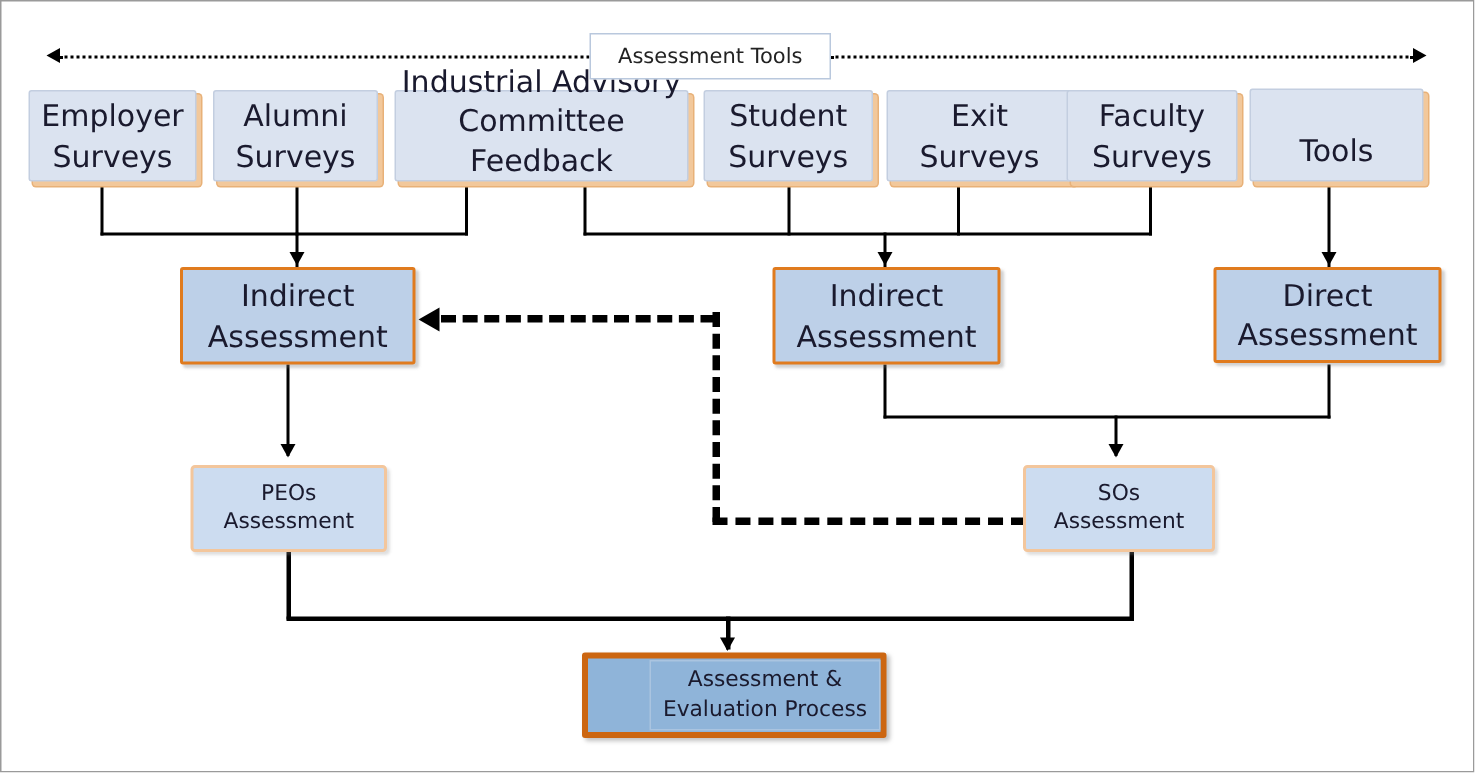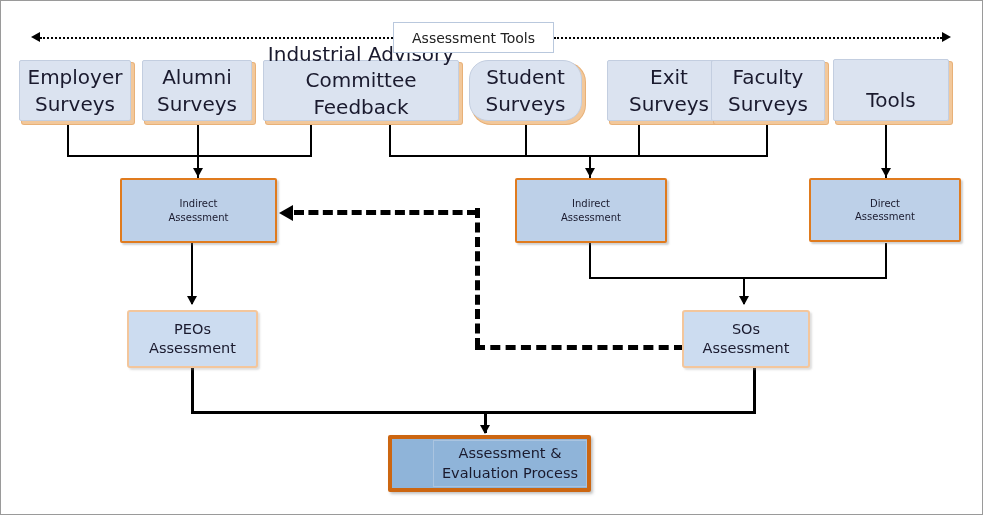--- a/index.html
+++ b/index.html
@@ -36,21 +36,21 @@
     font-size:20px;
     box-shadow:3px 3px 0 0 #f2c89b, 3px 3px 0 1px #e8b178;
   }
   .tool.bottom-text{align-items:flex-end;padding-bottom:7px;}
 
   
   .assess{
     background:#bdd0e8;
     border:2px solid #e07b1e;
     border-radius:2px;
-    font-size:10px;
+    font-size:20px;
     box-shadow:2px 2px 2px rgba(120,120,120,.35);
   }
 
   
   .soft{
     background:#ccdcf0;
     border:2px solid #f3c69c;
     border-radius:3px;
     font-size:14.5px;
     box-shadow:2px 2px 2px rgba(150,150,150,.30);
@@ -147,25 +147,25 @@
   </div>
 
   <div class="node tool" style="left:141px; top:59px; width:110px; height:61px;">
     <span class="lbl">Alumni<br>Surveys</span>
   </div>
 
   <div class="node tool" style="left:262px; top:59px; width:196px; height:61px;align-items:flex-end;">
     <span class="lbl">Industrial Advisory<br>Committee Feedback</span>
   </div>
 
-  <div class="node tool" style="left:468px; top:59px; width:113px; height:61px;border-radius:19px;">
+  <div class="node tool" style="left:468px; top:59px; width:113px; height:61px;">
     <span class="lbl">Student<br>Surveys</span>
   </div>
 
-  <div class="node tool" style="left:590px; top:59px; width:124px; height:61px;margin-left:16px;">
+  <div class="node tool" style="left:590px; top:59px; width:124px; height:61px;">
     <span class="lbl">Exit<br>Surveys</span>
   </div>
 
   <div class="node tool" style="left:710px; top:59px; width:114px; height:61px;">
     <span class="lbl">Faculty<br>Surveys</span>
   </div>
 
   <div class="node tool bottom-text" style="left:832px; top:58px; width:116px; height:62px;">
     <span class="lbl">Tools</span>
   </div>

